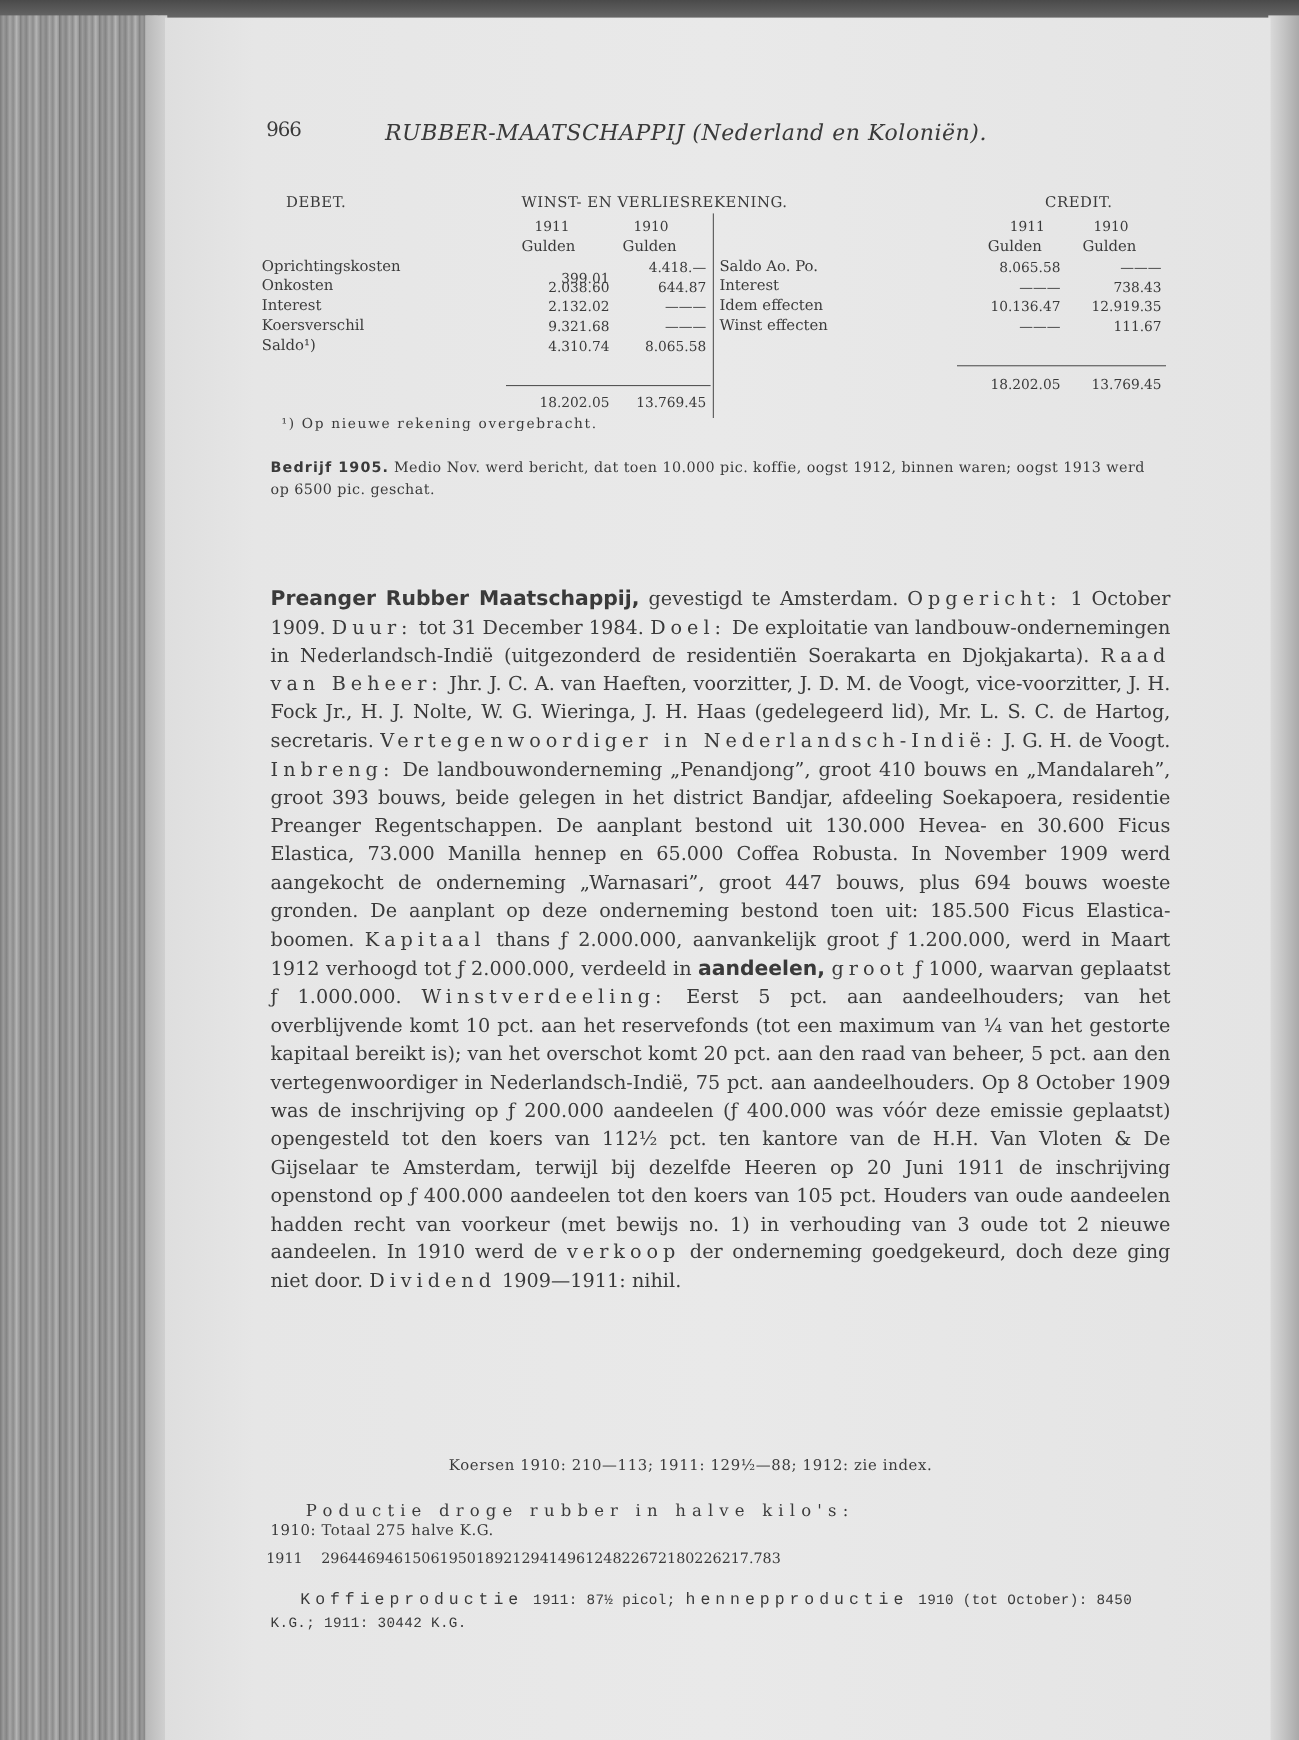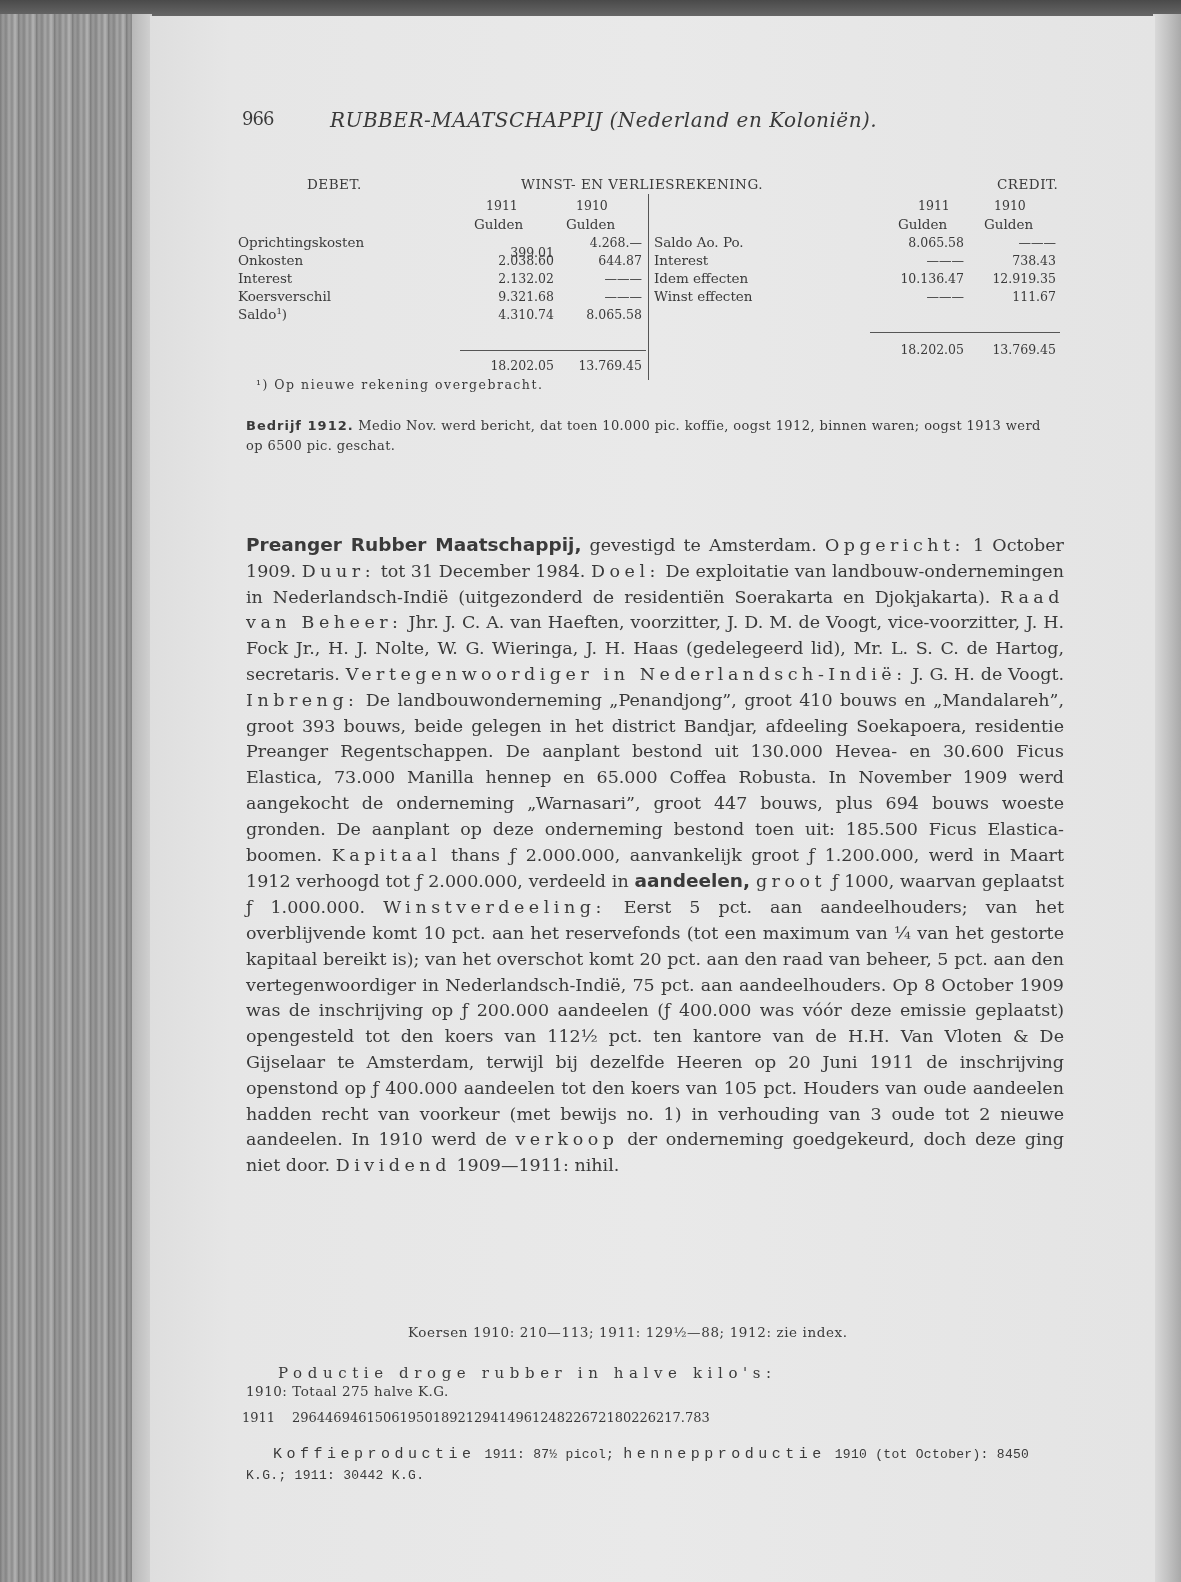--- a/index.html
+++ b/index.html
@@ -16,23 +16,23 @@
     }
     .spine::after { content:""; position:absolute; right:0; top:0; width:20px; height:100%; background:linear-gradient(90deg,#b8b8b8,#d2d2d2); }
     .rightedge { position:absolute; right:0; top:14px; width:28px; height:1568px; background:linear-gradient(90deg,#dcdcdc,#c4c4c4 50%,#a9a9a9); }
     .page {
       position:absolute; left:150px; top:16px; width:1005px; height:1566px;
       background:linear-gradient(90deg,#dedede 0%,#e6e6e6 8%,#e9e9e9 50%,#e4e4e4 100%);
     }
     .content { position:absolute; left:88px; top:0; width:820px; }
     .running-head { position:absolute; top:92px; left:0; width:820px; height:30px; font-size:20px; }
     .page-num { position:absolute; left:4px; top:0; font-size:18px; letter-spacing:-1px; }
-    .running-title { position:absolute; left:92px; top:0; font-style:italic; font-size:20px; letter-spacing:0.5px; }
+    .running-title { position:absolute; left:112px; top:0; font-style:italic; font-size:20px; letter-spacing:0.5px; }
     .acct-heads { position:absolute; top:160px; left:0; width:820px; font-size:13.5px; letter-spacing:0.5px; }
-    .acct-heads span { position:absolute; top:0;margin-left:47px; }
+    .acct-heads span { position:absolute; top:0; }
     .t { position:absolute; font-size:13.5px; white-space:nowrap; }
     .small { font-size:12.5px; }
     .num { text-align:right; }
     .vline { position:absolute; left:410px; top:178px; width:1px; height:186px; background:#555; }
     .hline { position:absolute; height:1px; background:#555; }
     .note { position:absolute; font-size:12.5px; letter-spacing:1.5px; }
     .bedrijf { position:absolute; left:8px; top:400px; width:812px; font-size:13px; line-height:20px; letter-spacing:0.4px; }
     .bedrijf b { font-family:"DejaVu Sans", sans-serif; font-weight:bold; letter-spacing:1px; }
     .body-text {
       position:absolute; left:8px; top:483px; width:818px;
@@ -73,21 +73,21 @@
     </div>
 
     <span class="t small" style="left:248px;top:182px">1911</span>
     <span class="t small" style="left:338px;top:182px">1910</span>
     <span class="t" style="left:236px;top:200px">Gulden</span>
     <span class="t" style="left:328px;top:200px">Gulden</span>
 
     <div>
       <span class="t" style="left:0;top:218px">Oprichtingskosten</span>
       <span class="t small num" style="left:224px;top:229px;width:92px">399.01</span>
-      <span class="t small num" style="left:318px;top:219px;width:86px">4.268.—</span>
+      <span class="t small num" style="left:318px;top:219px;width:86px">4.418.—</span>
 
       <span class="t" style="left:0;top:236px">Onkosten</span>
       <span class="t small num" style="left:224px;top:237px;width:92px">2.038.60</span>
       <span class="t small num" style="left:318px;top:237px;width:86px">644.87</span>
 
       <span class="t" style="left:0;top:254px">Interest</span>
       <span class="t small num" style="left:224px;top:255px;width:92px">2.132.02</span>
       <span class="t small num" style="left:318px;top:255px;width:86px">———</span>
 
       <span class="t" style="left:0;top:272px">Koersverschil</span>
@@ -125,21 +125,21 @@
 
       <span class="t" style="left:416px;top:272px">Winst effecten</span>
       <span class="t small num" style="left:640px;top:273px;width:86px">———</span>
       <span class="t small num" style="left:730px;top:273px;width:88px">111.67</span>
     </div>
     <div class="hline" style="left:632px;top:316px;width:190px"></div>
     <span class="t small num" style="left:640px;top:326px;width:86px">18.202.05</span>
     <span class="t small num" style="left:730px;top:326px;width:88px">13.769.45</span>
 
     <div class="bedrijf">
-      <b>Bedrijf 1912.</b>
+      <b>Bedrijf 1905.</b>
       <span>Medio Nov. werd bericht, dat toen 10.000 pic. koffie, oogst 1912, binnen waren; oogst 1913 werd op 6500 pic. geschat.</span>
     </div>
 
     <div class="body-text">
       <p>
         <span class="b">Preanger Rubber Maatschappij,</span>
         <span>gevestigd te Amsterdam.</span>
         <span class="sp">Opgericht:</span>
         <span>1 October 1909.</span>
         <span class="sp">Duur:</span>

